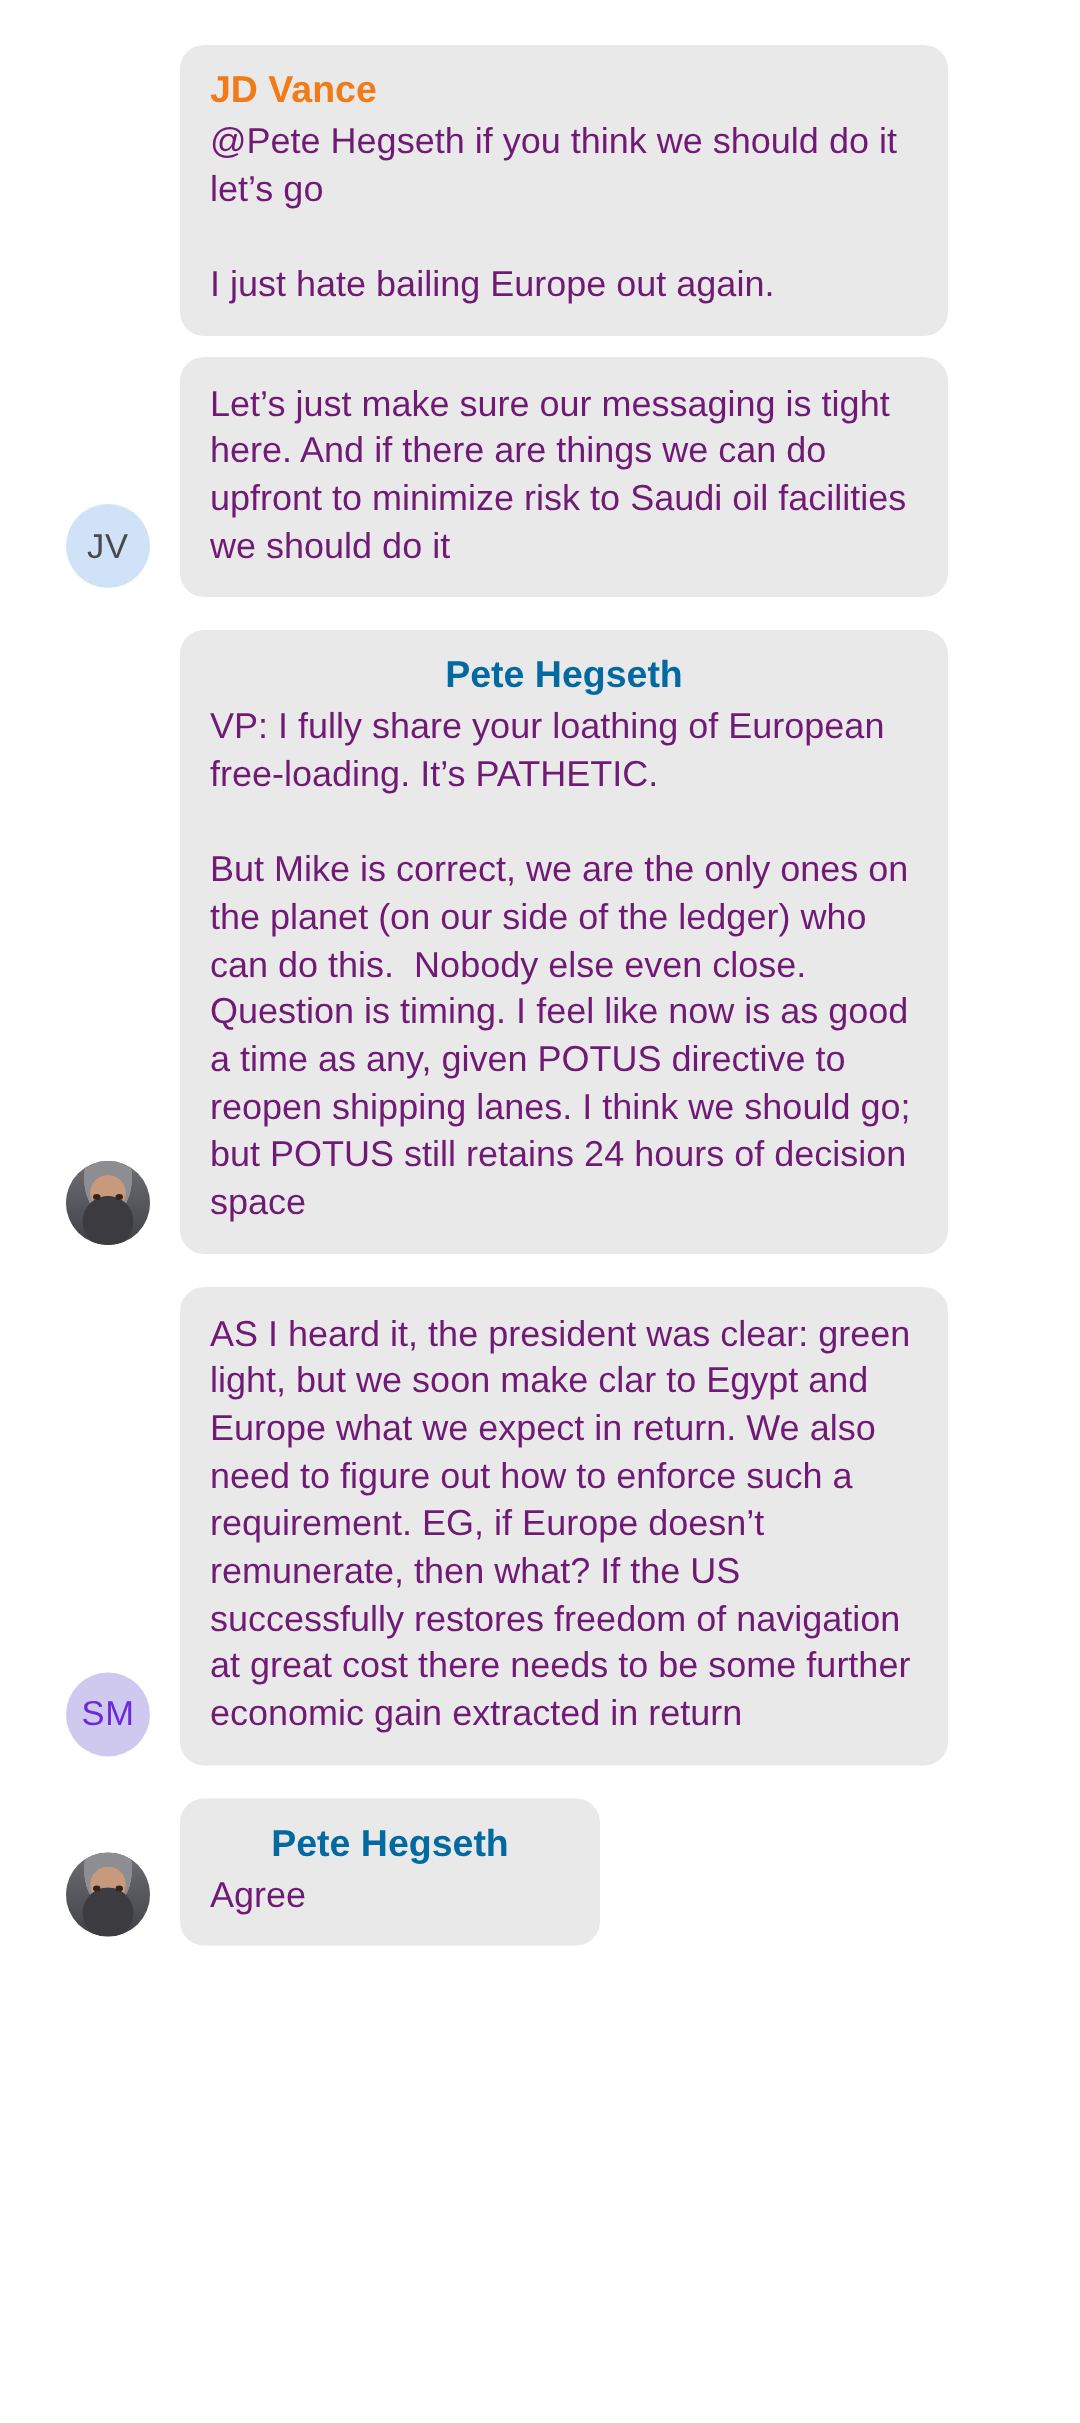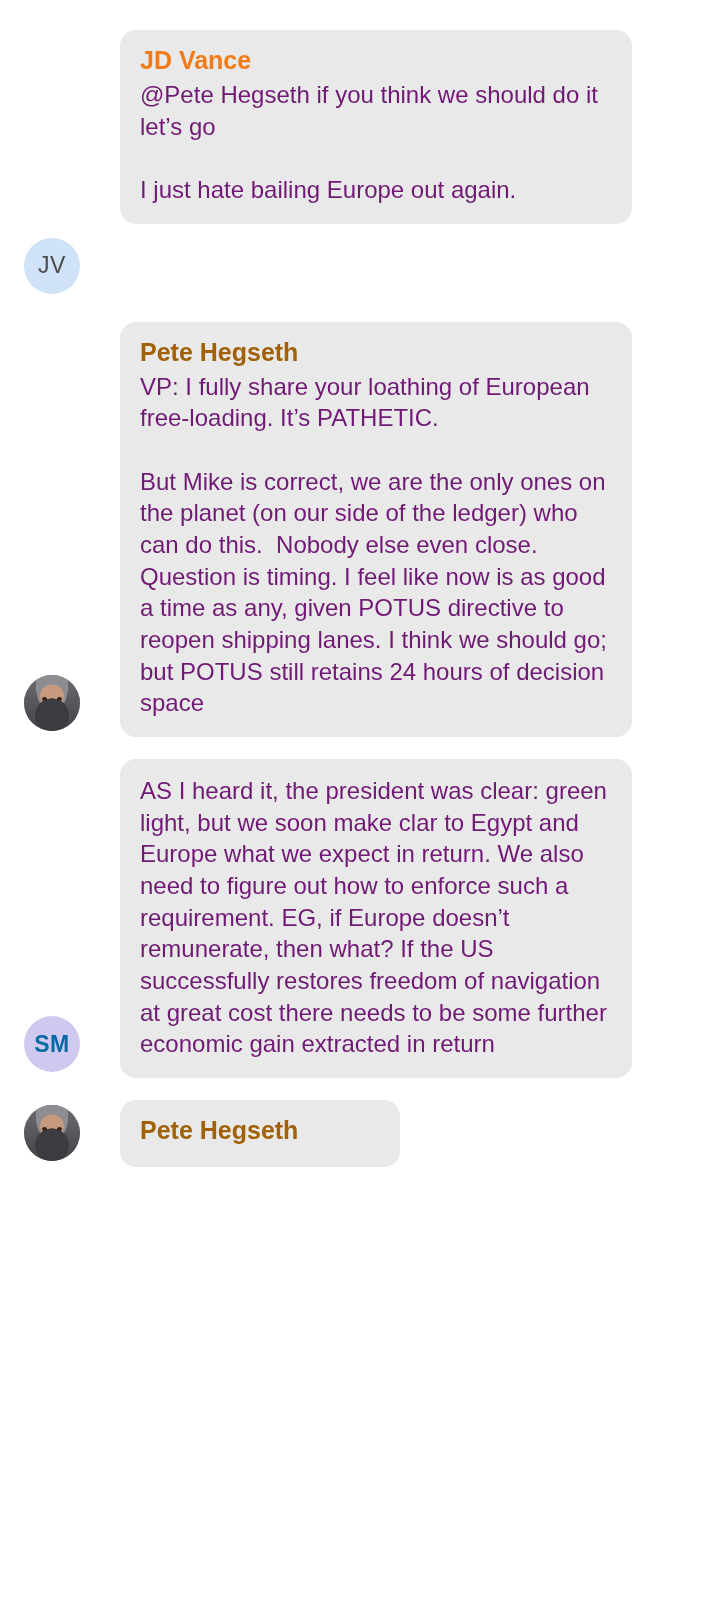--- a/index.html
+++ b/index.html
@@ -22,21 +22,21 @@
   }
   .msg-row {
     display: flex;
     align-items: flex-end;
     margin-bottom: 14px;
   }
   .avatar-col {
     width: 96px;
     min-width: 96px;
     display: flex;
-    justify-content: flex-start;
+    justify-content: center;
     align-items: flex-end;
     padding-bottom: 6px;
   }
   .avatar {
     width: 56px;
     height: 56px;
     border-radius: 50%;
     display: flex;
     align-items: center;
     justify-content: center;
@@ -46,22 +46,21 @@
     font-family: "Liberation Sans", sans-serif;
     overflow: hidden;
     position: relative;
   }
   .avatar.initials-jv {
     background: #cfe2f8;
     color: #4a4a4a;
   }
   .avatar.initials-sm {
     background: #cfc9f0;
-    color: #0369a1;
-    font-weight: bold;
+    color: #6d28d9;
   }
   .avatar.photo {
     background: #b9b4ae;
   }
   
   .avatar.photo .face {
     position: absolute;
     left: 0; top: 0; right: 0; bottom: 0;
     background:
       radial-gradient(circle at 50% 72%, #3b3b40 0 34%, rgba(0,0,0,0) 35%),
@@ -92,21 +91,21 @@
   }
   .bubble.wide { width: 512px; }
   .bubble.narrow { width: 280px; }
   .sender {
     font-size: 25px;
     font-weight: bold;
     margin-bottom: 4px;
     font-family: "Liberation Sans", sans-serif;
   }
   .sender.orange { color: #f07b18; }
-  .sender.green { color: #a16207; }
+  .sender.green { color: #0369a1; text-align: center; }
   .sender.teal { color: #16c79a; }
   .body-text {
     font-size: 24px;
     line-height: 1.32;
     color: #701a75;
     white-space: pre-wrap;
     font-family: "Liberation Sans", sans-serif;
   }
   .gap-sm { height: 8px; }
 </style>
@@ -123,20 +122,23 @@
 
 I just hate bailing Europe out again.</div>
     </div>
   </div>
 
   <div class="msg-row">
     <div class="avatar-col">
       <div class="avatar initials-jv">
         <span>JV</span>
       </div>
+    </div>
+    <div class="bubble wide">
+      <div class="body-text">Let’s just make sure our messaging is tight here. And if there are things we can do upfront to minimize risk to Saudi oil facilities we should do it</div>
     </div>
   </div>
 
   <div class="gap-sm"></div>
 
   <div class="msg-row">
     <div class="avatar-col">
       <div class="avatar photo">
         <span class="face"></span>
         <span class="eye-l"></span>
@@ -169,16 +171,17 @@
   <div class="msg-row">
     <div class="avatar-col">
       <div class="avatar photo">
         <span class="face"></span>
         <span class="eye-l"></span>
         <span class="eye-r"></span>
       </div>
     </div>
     <div class="bubble narrow">
       <div class="sender green">Pete Hegseth</div>
+      <div class="body-text">Agree</div>
     </div>
   </div>
 
 </div>
 
 </body></html>

